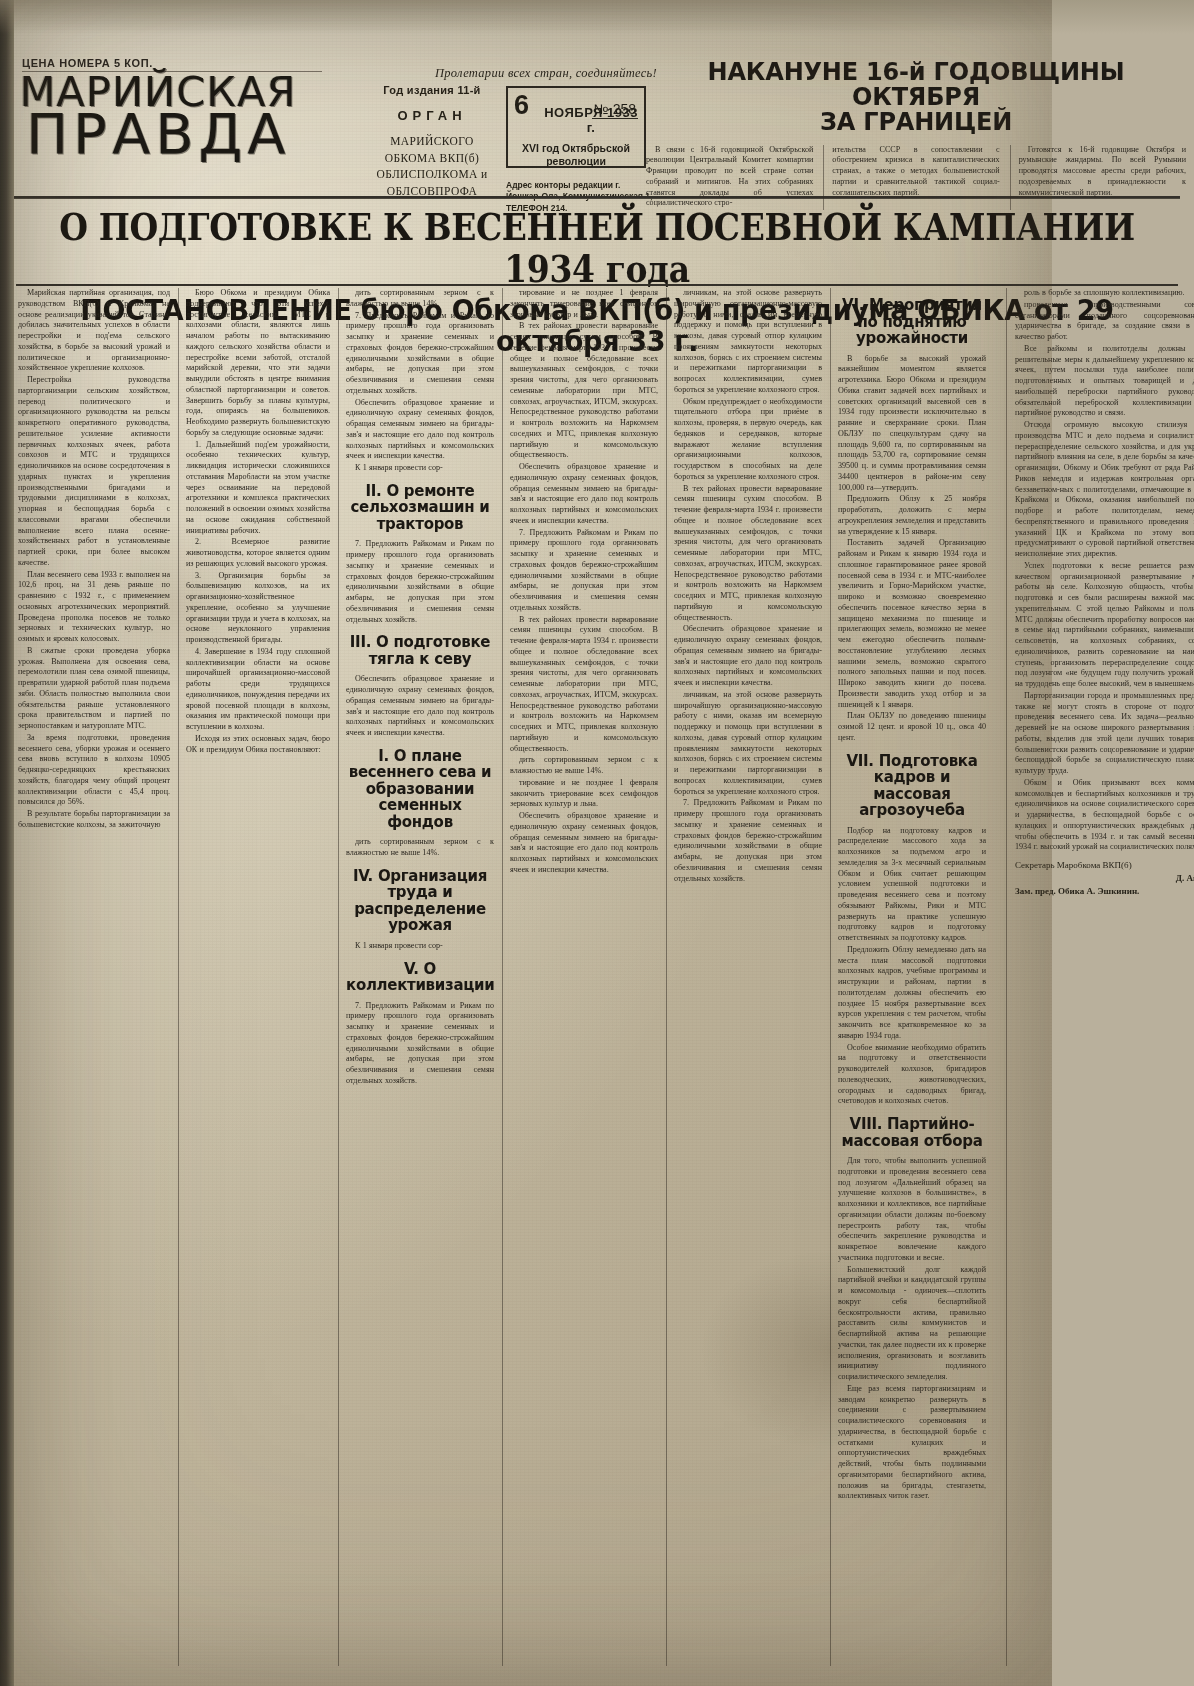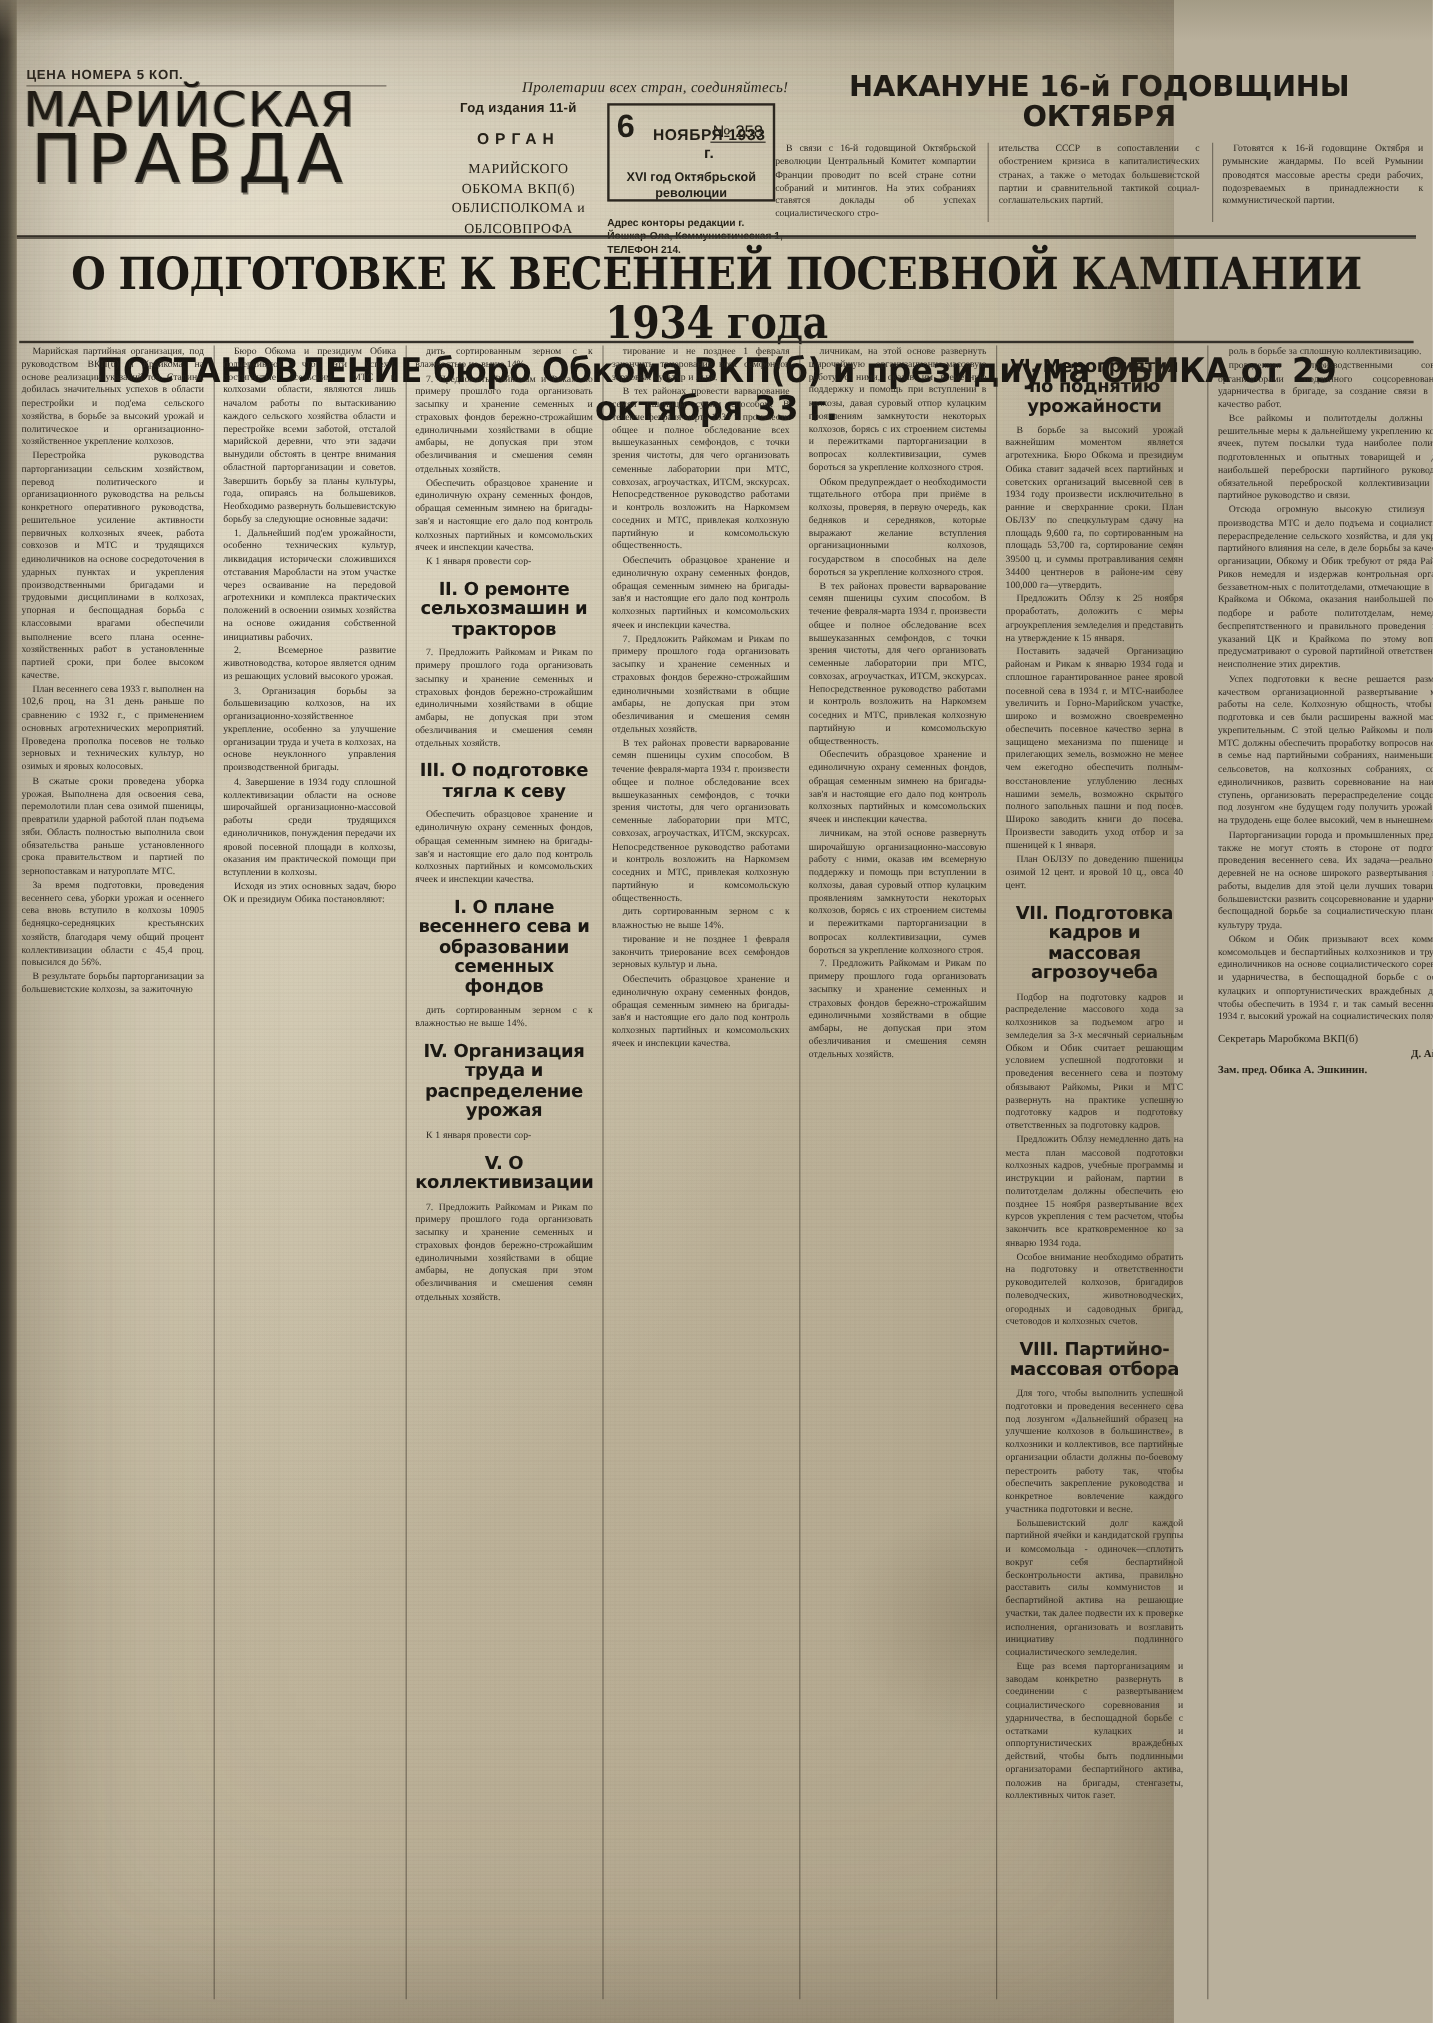--- a/index.html
+++ b/index.html
@@ -5,21 +5,21 @@
   html,body{margin:0;padding:0;}
   body{
     width:1194px;height:1686px;
     background:#b9b09c;
     font-family:"Liberation Serif", serif;
     overflow:hidden;
   }
   
   #sheet{
     position:relative;
-    width:978px;height:1686px;
+    width:1052px;height:1686px;
     background:
       radial-gradient(ellipse at 18% 12%, rgba(255,250,235,.55), rgba(255,250,235,0) 55%),
       radial-gradient(ellipse at 85% 80%, rgba(120,105,80,.18), rgba(120,105,80,0) 60%),
       linear-gradient(160deg,#cfc7b1 0%,#c9c0a8 25%,#c3b9a0 55%,#bdb299 100%);
     box-sizing:border-box;
     padding-left:39px;
   }
   
   #grain{
     position:absolute;inset:0;pointer-events:none;opacity:.45;
@@ -196,20 +196,21 @@
       <div class="rev">XVI год Октябрьской революции</div>
     </div>
 
     <div id="addr">Адрес конторы редакции г. Йошкар-Ола, Коммунистическая 1, ТЕЛЕФОН 214.</div>
   </div>
   <div id="mast-rule"></div>
 
   <div id="foreign">
     <h1>
       <span>НАКАНУНЕ 16-й ГОДОВЩИНЫ ОКТЯБРЯ</span>
+      <span class="l2">ЗА ГРАНИЦЕЙ</span>
     </h1>
     <div class="cols">
       <div class="c">
         <p class="t">В связи с 16-й годовщиной Октябрьской революции Центральный Комитет компартии Франции проводит по всей стране сотни собраний и митингов. На этих собраниях ставятся доклады об успехах социалистического стро-</p>
       </div>
       <div class="c sep" style="padding-left:8px">
         <p class="t noind">ительства СССР в сопоставлении с обострением кризиса в капиталистических странах, а также о методах большевистской партии и сравнительной тактикой социал-соглашательских партий.</p>
       </div>
       <div class="c sep" style="padding-left:8px">
         <p class="t">Готовятся к 16-й годовщине Октября и румынские жандармы. По всей Румынии проводятся массовые аресты среди рабочих, подозреваемых в принадлежности к коммунистической партии.</p>

